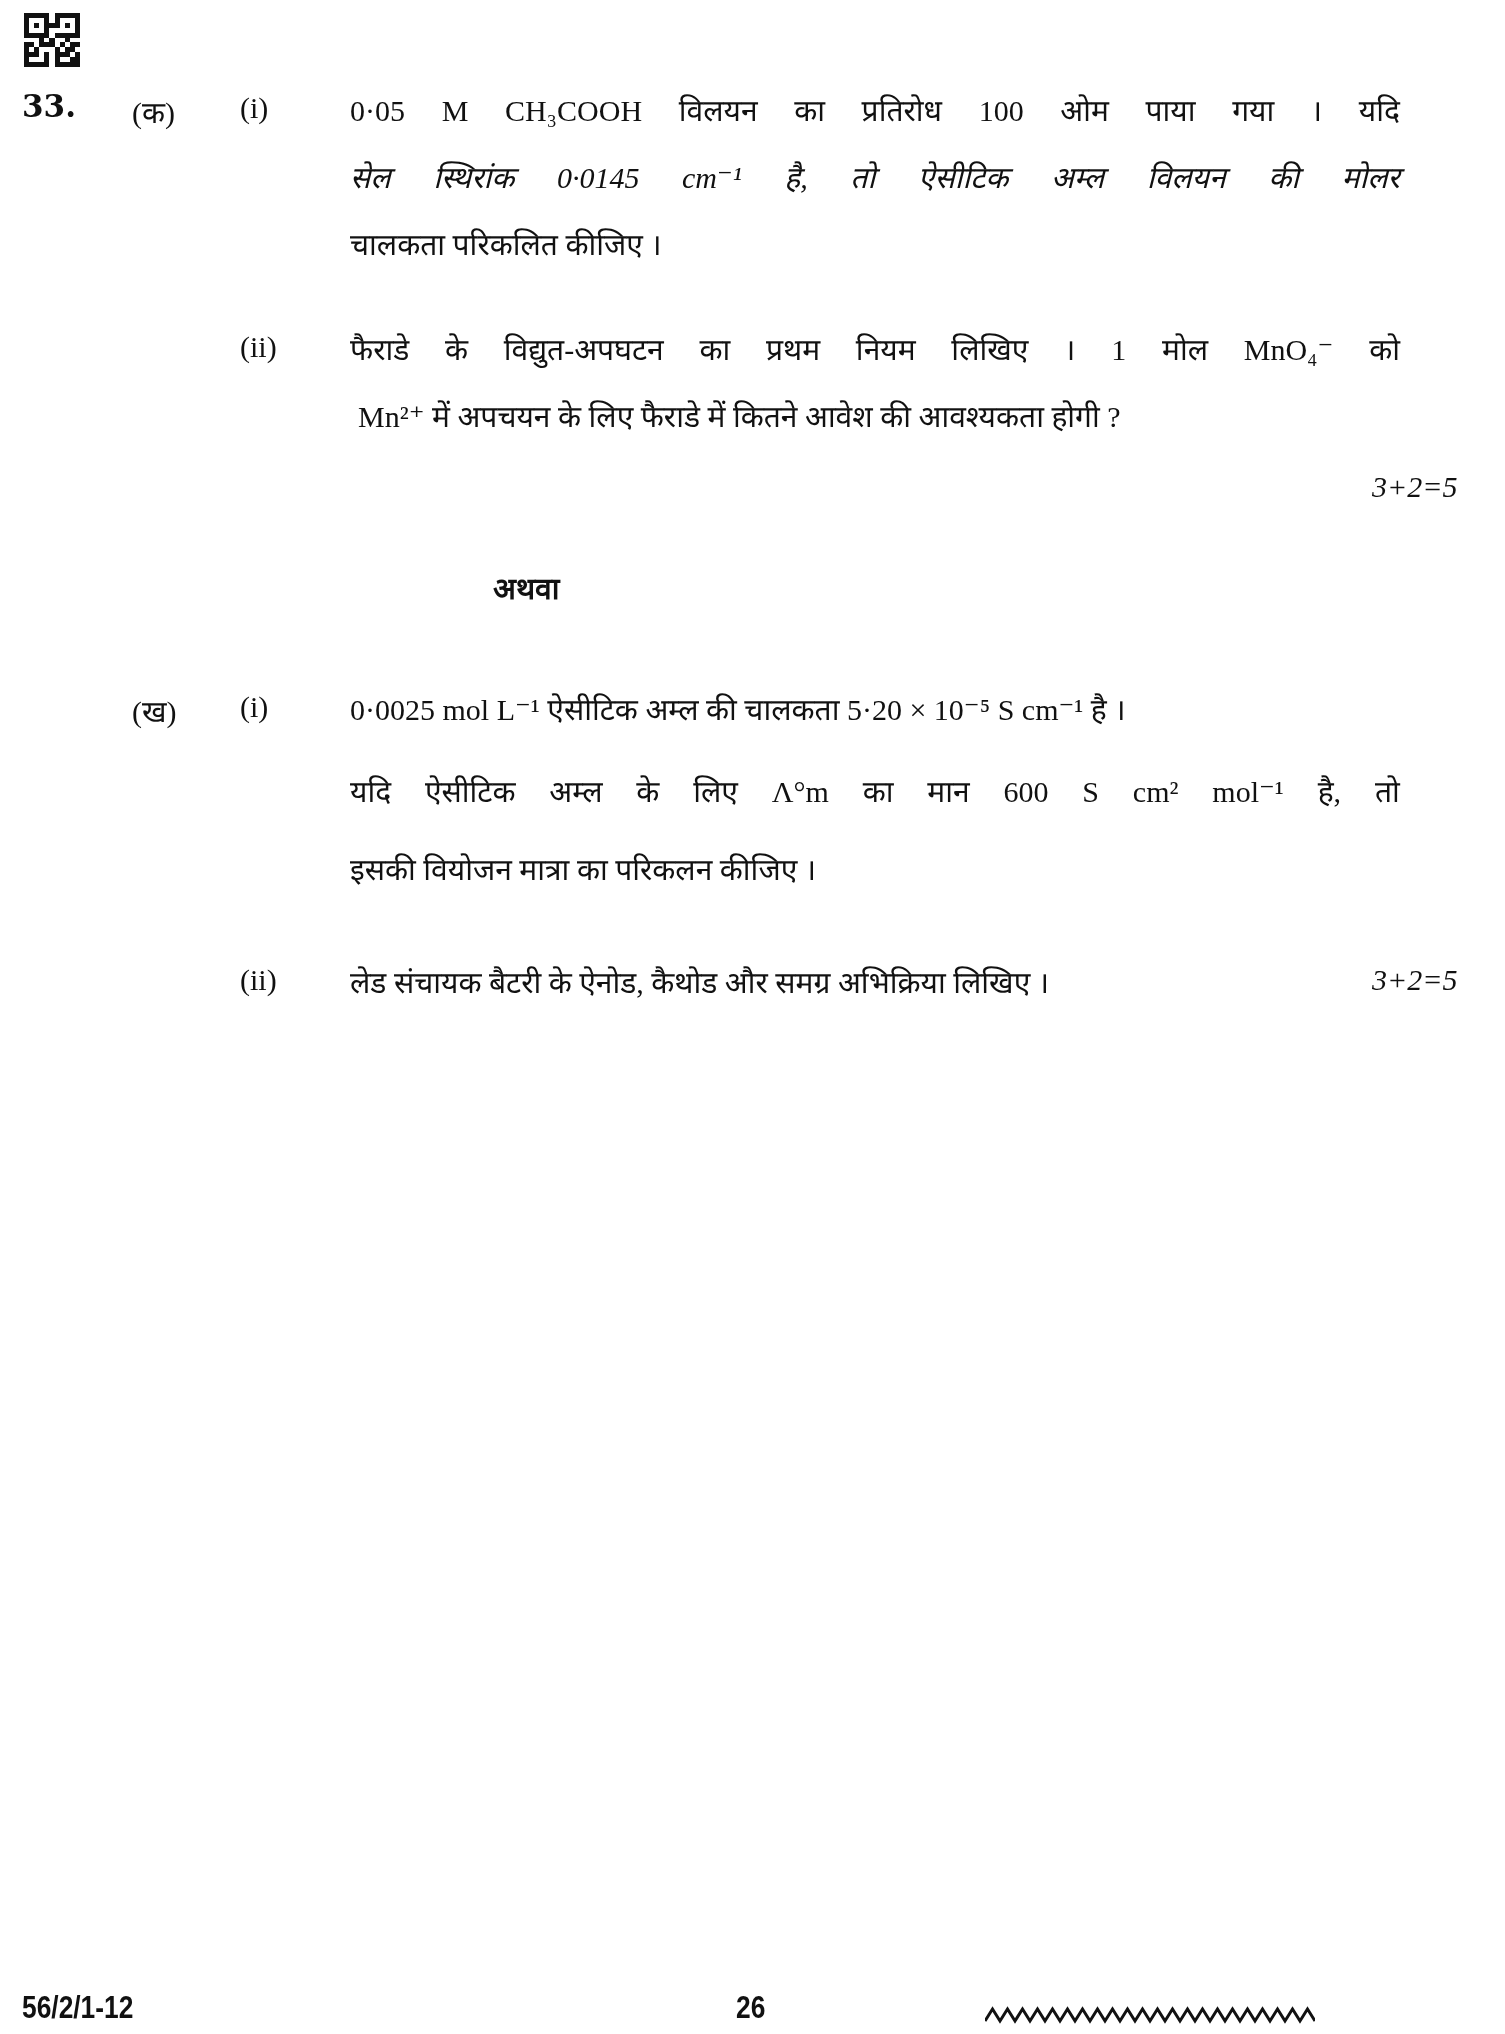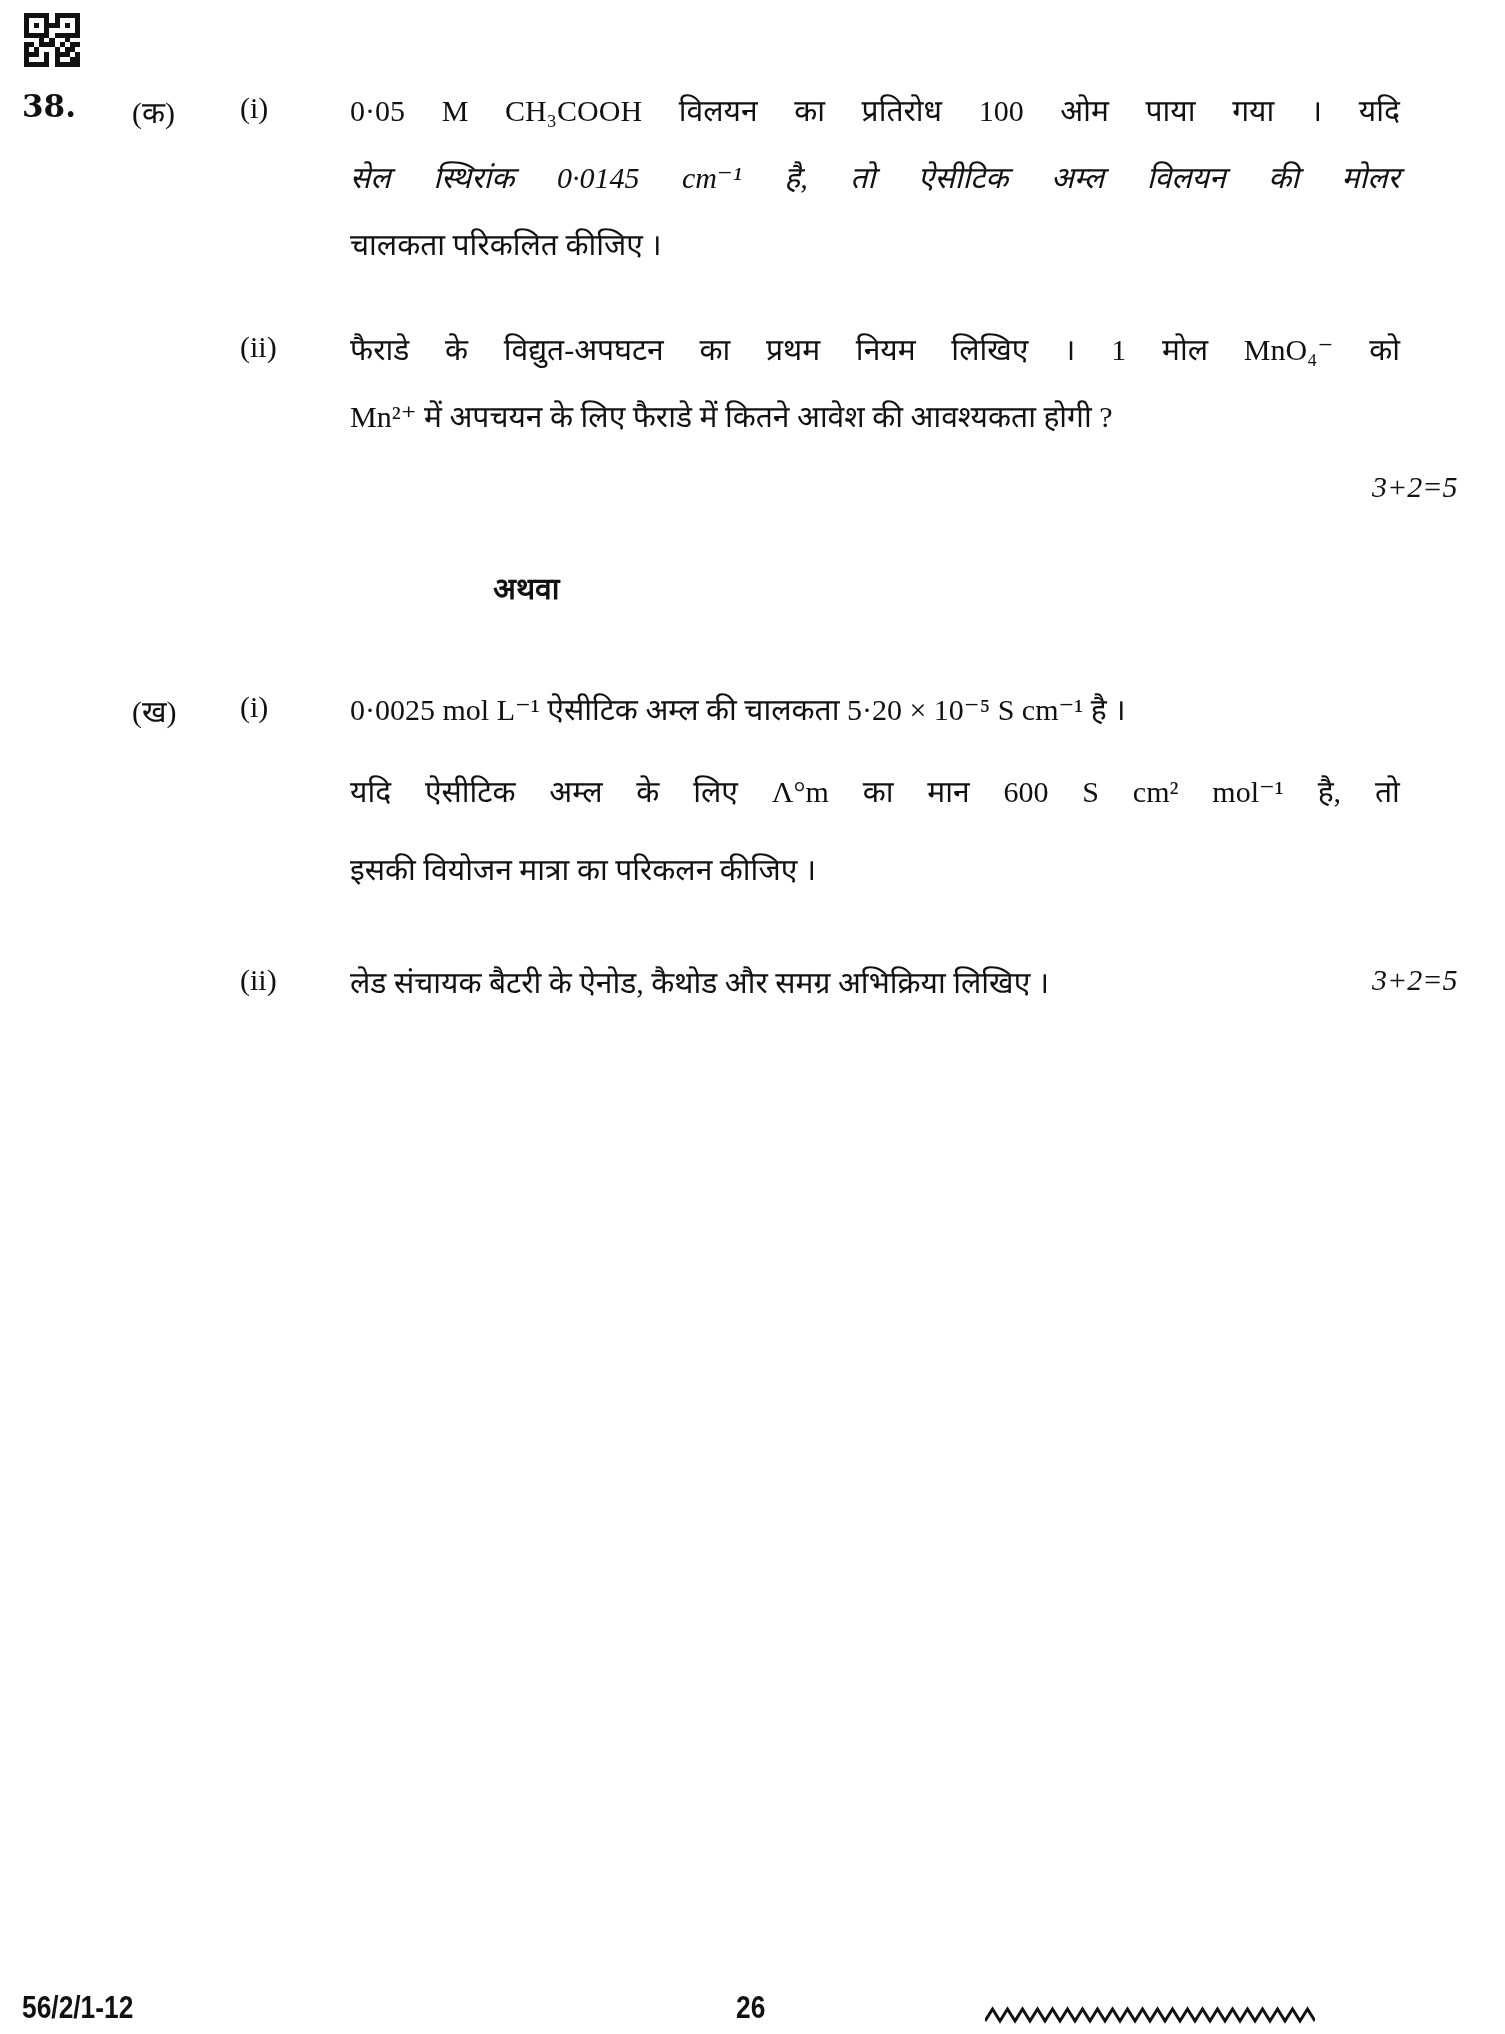--- a/index.html
+++ b/index.html
@@ -150,21 +150,21 @@
     <span></span>
     <span></span>
     <span style="background: rgb(255, 255, 255);"></span>
     <span></span>
     <span></span>
     <span></span>
     <span></span>
     <span></span>
   </div>
 
-<div class="abs qnum">38.</div>
+<div class="abs qnum">33.</div>
 
 <div class="abs part" style="left:132px; top:91px;">(क)</div>
 <div class="abs sub" style="left:240px; top:91px;">(i)</div>
 
 <div class="abs line j" style="left:350px; top:91px;">
     <span class="w">0·05</span>
     <span class="w">M</span>
     <span class="w">CH₃COOH</span>
     <span class="w">विलयन</span>
     <span class="w">का</span>
@@ -199,21 +199,21 @@
     <span class="w">का</span>
     <span class="w">प्रथम</span>
     <span class="w">नियम</span>
     <span class="w">लिखिए</span>
     <span class="w">।</span>
     <span class="w">1</span>
     <span class="w">मोल</span>
     <span class="w">MnO₄⁻</span>
     <span class="w">को</span>
   </div>
-<div class="abs line" style="left:350px; top:397px;">Mn²⁺ में अपचयन के लिए फैराडे में कितने आवेश की आवश्यकता होगी ?</div>
+<div class="abs line" style="left:358px; top:397px;">Mn²⁺ में अपचयन के लिए फैराडे में कितने आवेश की आवश्यकता होगी ?</div>
 
 <div class="abs marks" style="left:1372px; top:470px;">3+2=5</div>
 
 <div class="abs athva" style="left:493px; top:567px;">अथवा</div>
 
 <div class="abs part" style="left:132px; top:690px;">(ख)</div>
 <div class="abs sub" style="left:240px; top:690px;">(i)</div>
 
 <div class="abs line" style="left:350px; top:690px;">0·0025 mol L⁻¹ ऐसीटिक अम्ल की चालकता 5·20 × 10⁻⁵ S cm⁻¹ है ।</div>
 <div class="abs line j" style="left:350px; top:772px;">

